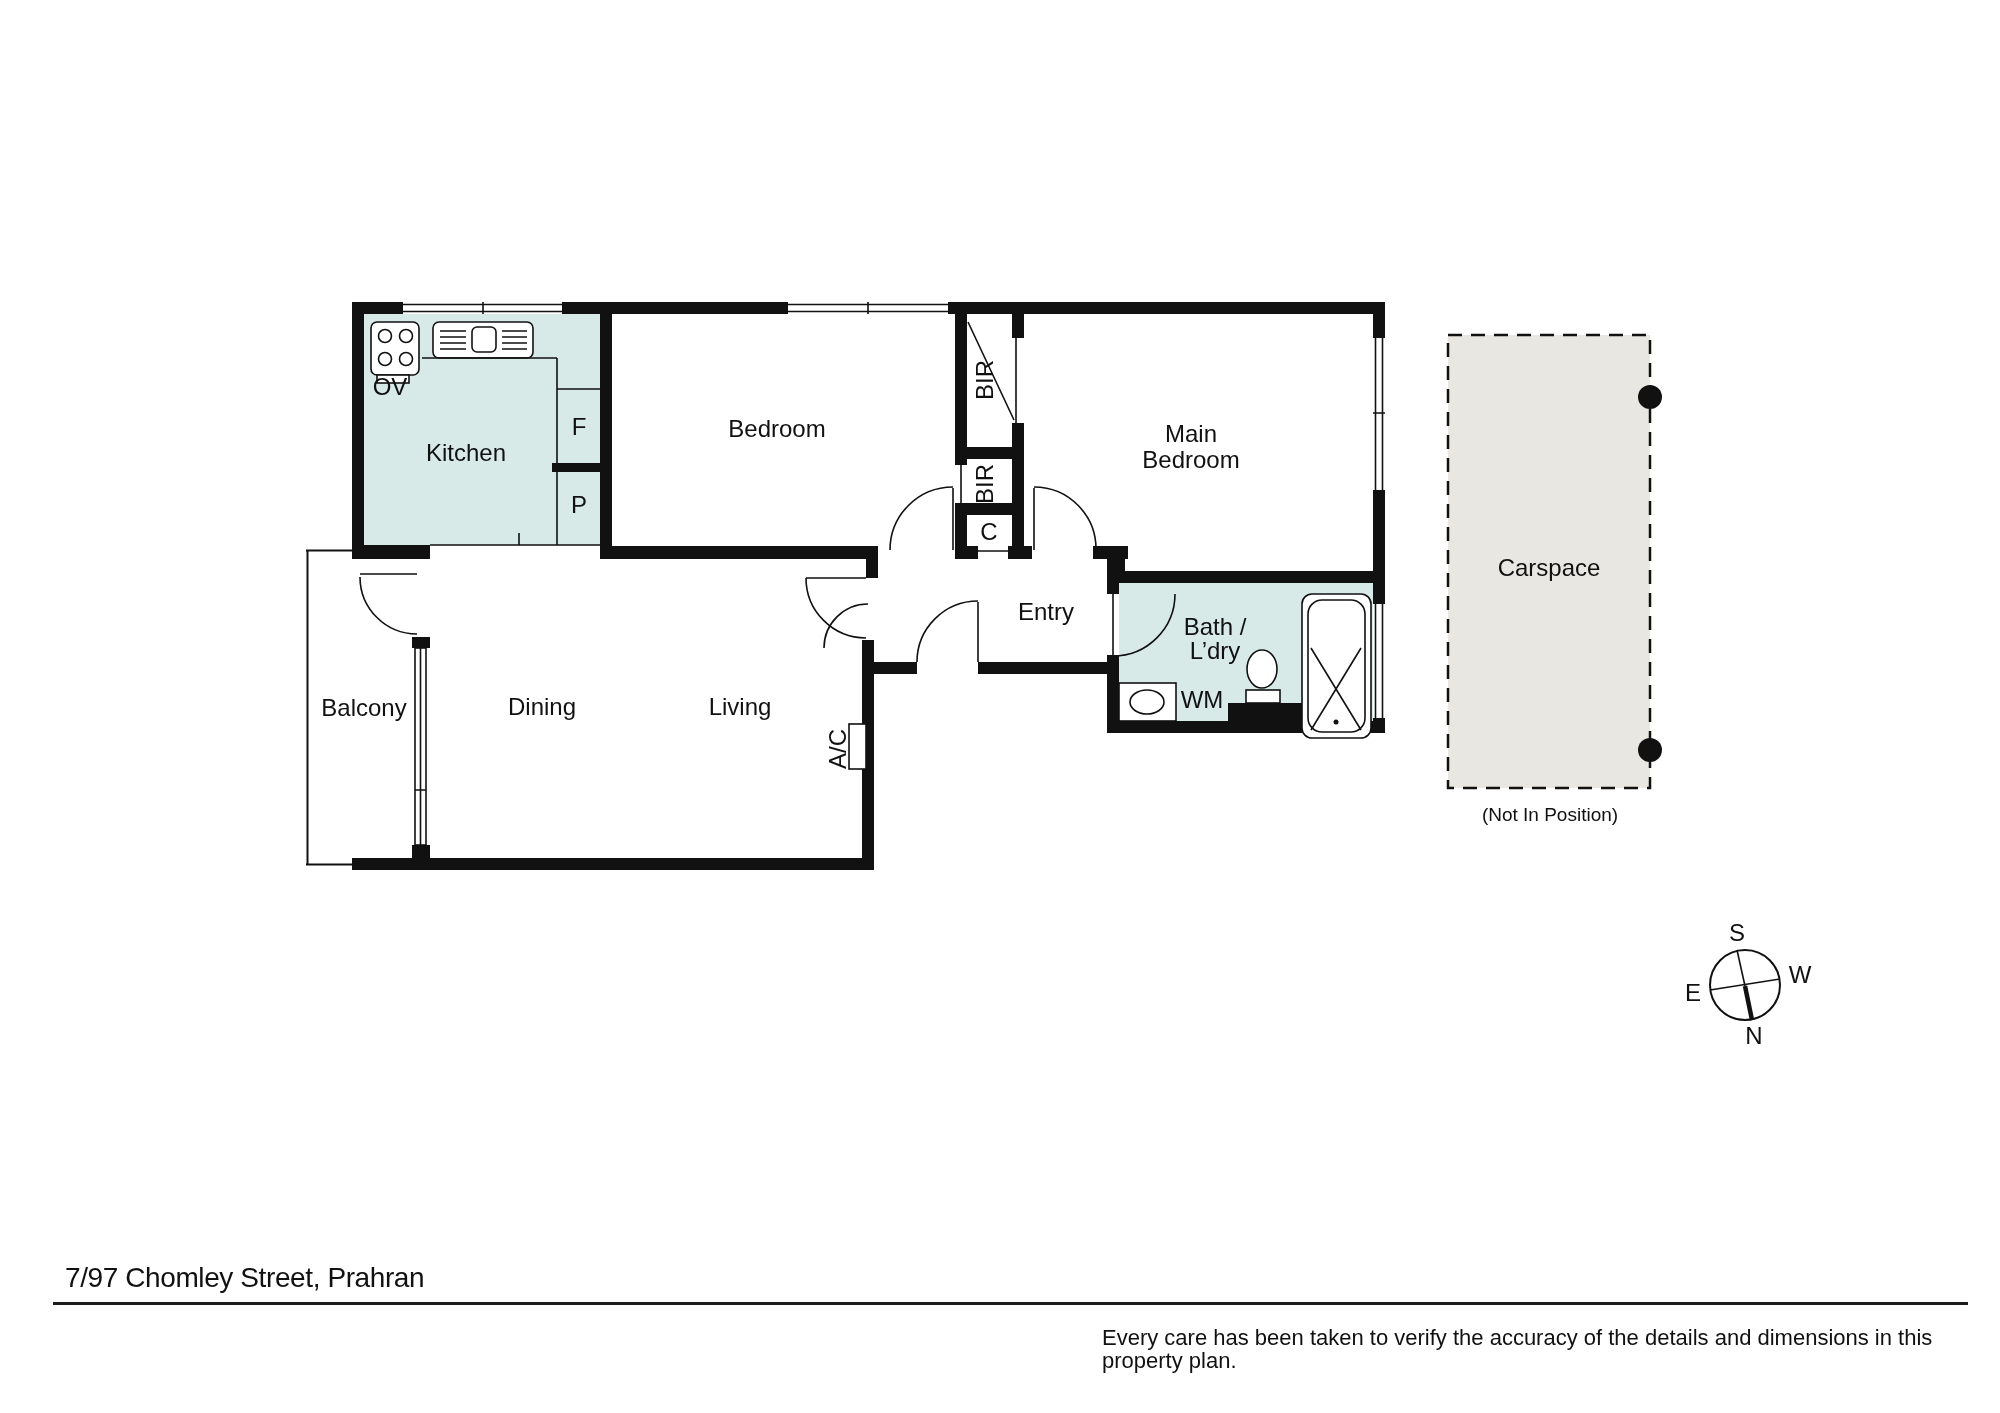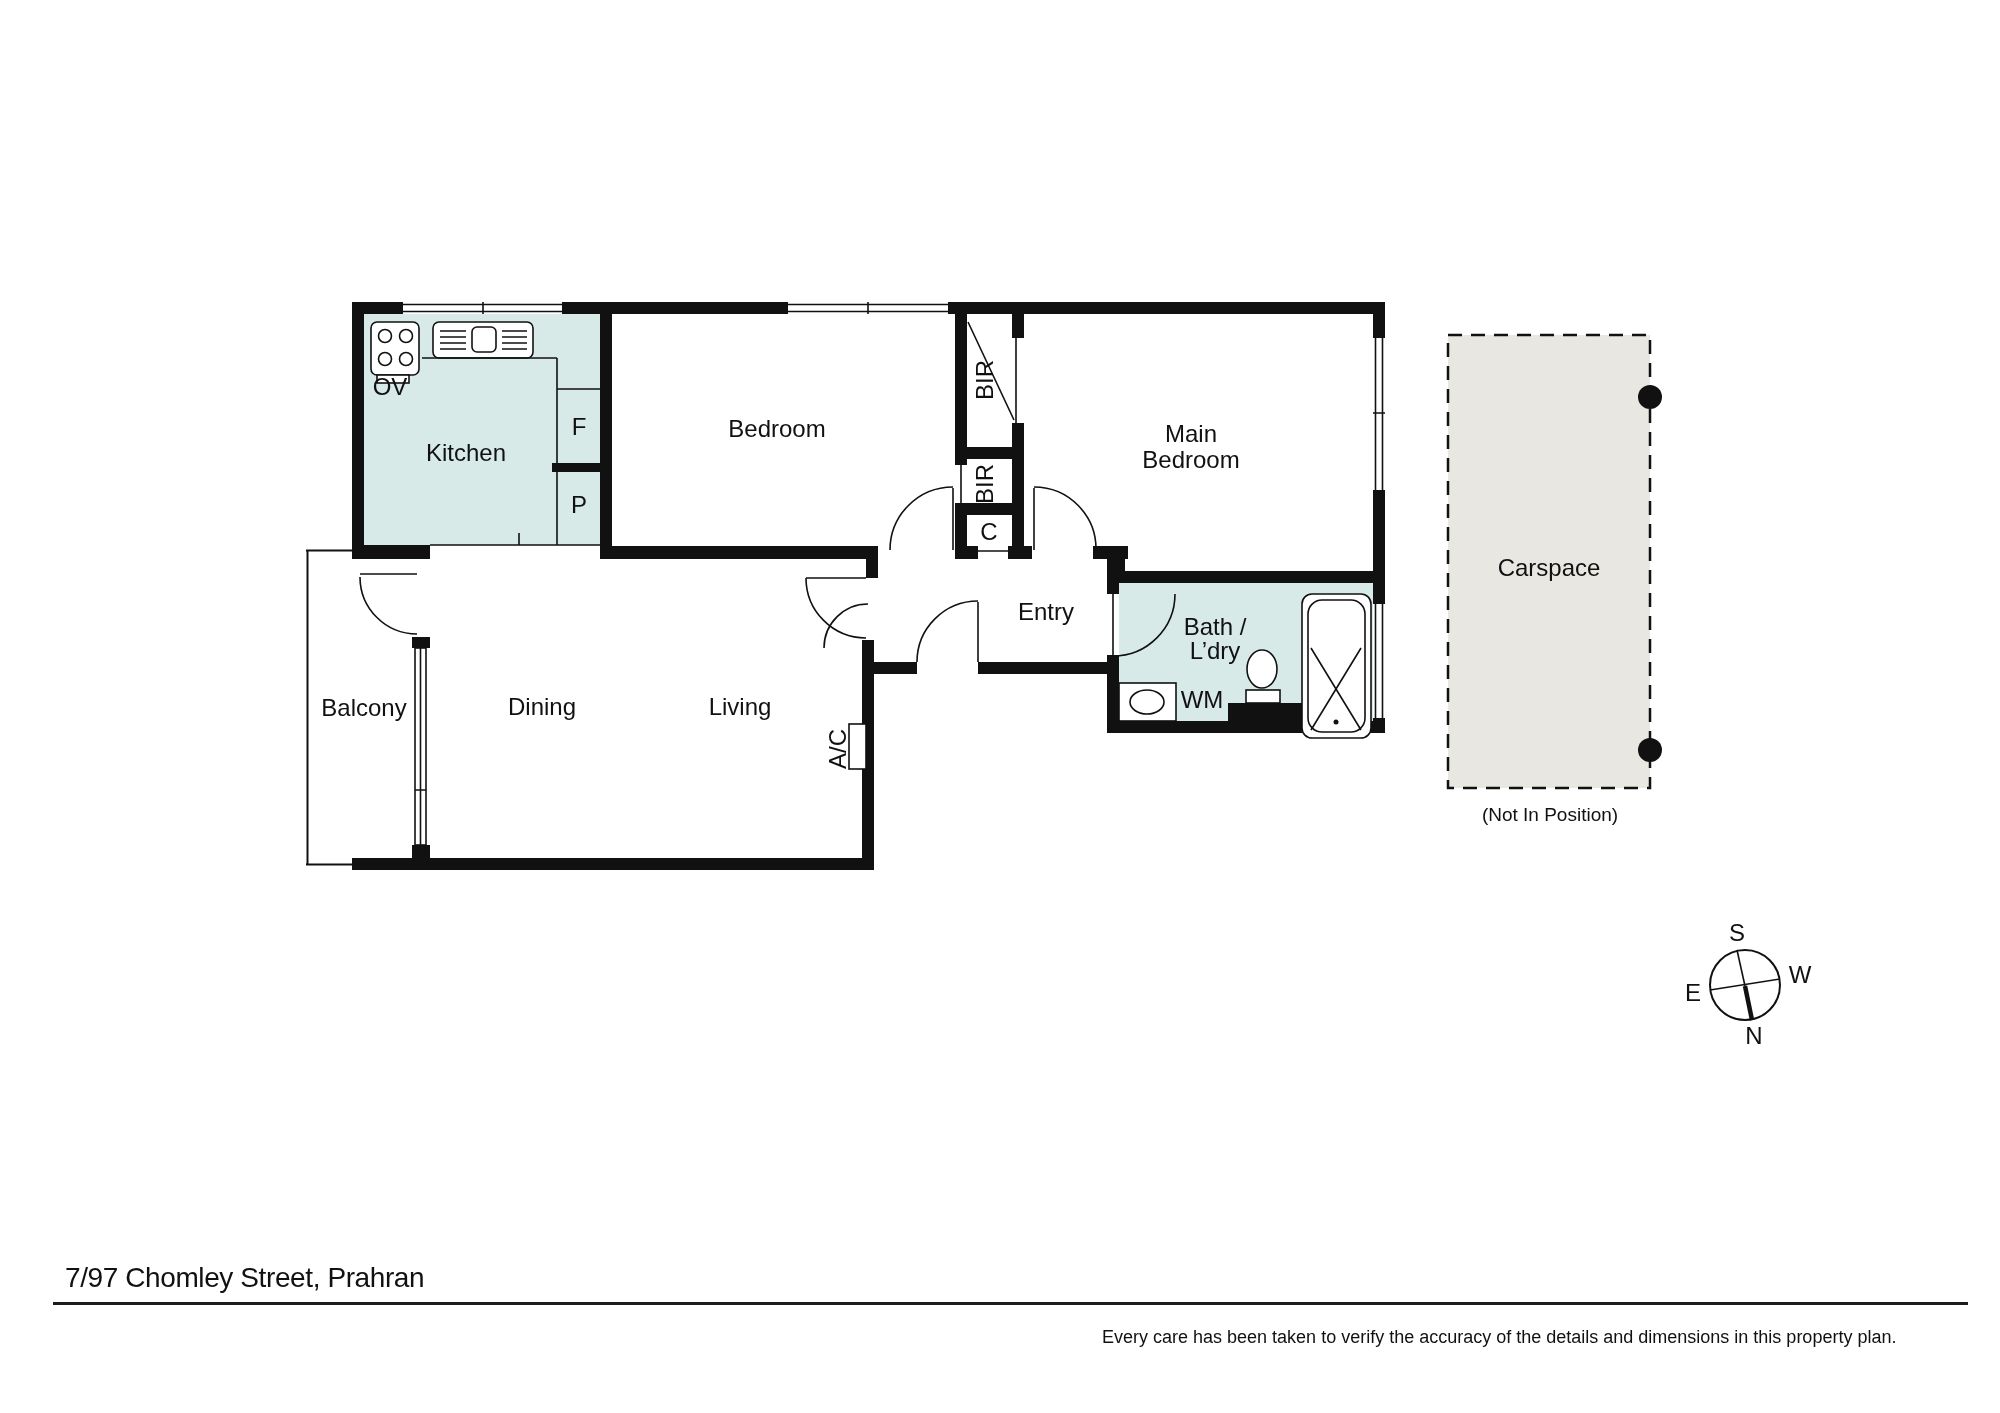--- a/index.html
+++ b/index.html
@@ -8,21 +8,21 @@
   #plan-svg{position:absolute;left:0;top:0;}
   .wall{fill:#111;}
   .thin{stroke:#111;stroke-width:1.6;fill:none;}
   .thin2{stroke:#111;stroke-width:2;fill:none;}
   .fix{stroke:#111;stroke-width:1.6;fill:#fff;}
   .lbl{font-size:24px;fill:#111;}
   .lbl-mid{text-anchor:middle;}
   .sm{font-size:19px;}
   .fp-title{position:absolute;left:53px;top:1262px;font-size:28px;letter-spacing:-0.4px;font-weight:500;margin-left:12px;}
   .fp-rule{position:absolute;left:53px;top:1302px;width:1915px;height:3px;background:#1c1c1c;}
-  .fp-disclaimer{position:absolute;left:1102px;top:1326px;width:860px;font-size:18px;line-height:23px;font-stretch:condensed;}
+  .fp-disclaimer{position:absolute;left:1102px;top:1326px;width:860px;font-size:22px;line-height:23px;font-stretch:condensed;}
 </style>
 </head>
 <body>
 
 <svg id="plan-svg" width="2000" height="1413" viewBox="0 0 2000 1413" xmlns="http://www.w3.org/2000/svg">
 
   <rect x="364" y="314" width="236" height="231" fill="#d8eae8"></rect>
   <rect x="1119" y="583" width="254" height="138" fill="#d8eae8"></rect>
 
   <g>

